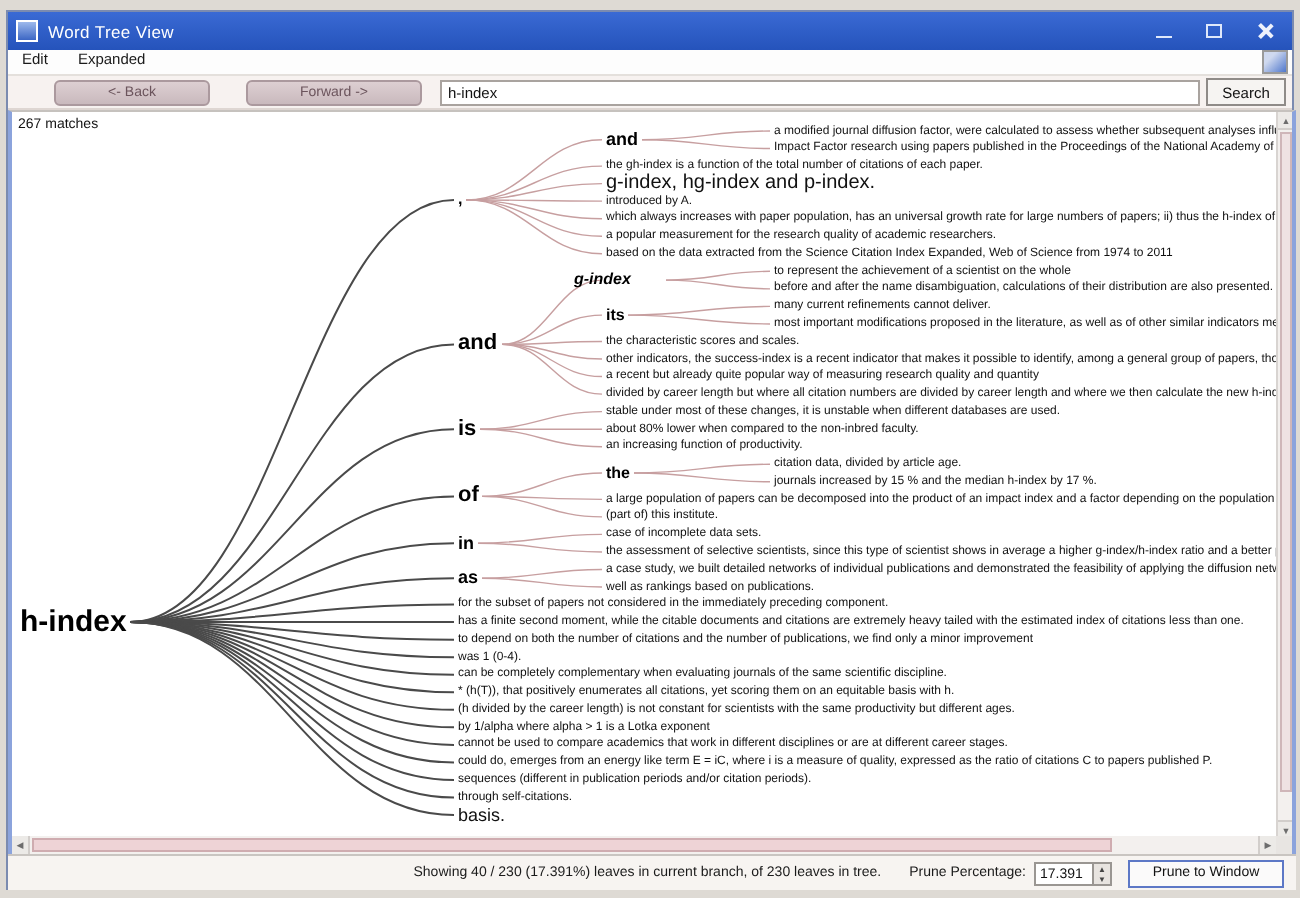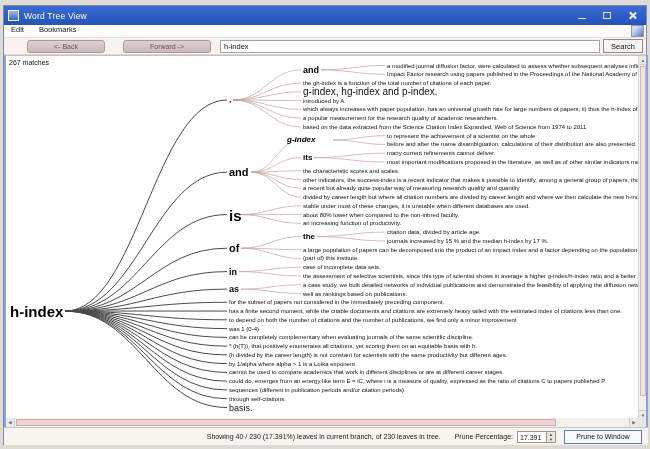--- a/index.html
+++ b/index.html
@@ -81,21 +81,21 @@
           <i class="max-glyph"></i>
         </span>
       <span class="wbtn">
           <i class="close-glyph"></i>
         </span>
     </span>
   </div>
 
   <div class="menubar">
     <span class="menu-item">Edit</span>
-    <span class="menu-item">Bookmarks</span>
+    <span class="menu-item">Expanded</span>
     <span class="menu-corner-icon"></span>
   </div>
 
   <div class="toolbar">
     <button class="nav-btn">&lt;- Back</button>
     <button class="nav-btn fwd">Forward -&gt;</button>
     <input class="search-input" value="h-index" style="">
     <button class="search-btn">Search</button>
   </div>
 
@@ -169,21 +169,21 @@
         <span class="tw-word" style="left: 281px; top: 84.045px; font-size: 8px; font-style: italic;">g-index</span>
         <span class="tw-leaf" style="left: 381px; top: 79.66px; font-size: 6px;">to represent the achievement of a scientist on the whole</span>
         <span class="tw-leaf" style="left: 381px; top: 88.43px; font-size: 6px;">before and after the name disambiguation, calculations of their distribution are also presented.</span>
         <span class="tw-word" style="left: 297px; top: 101.585px; font-size: 8px;">its</span>
         <span class="tw-leaf" style="left: 381px; top: 97.2px; font-size: 6px;">many current refinements cannot deliver.</span>
         <span class="tw-leaf" style="left: 381px; top: 105.97px; font-size: 6px;">most important modifications proposed in the literature, as well as of other similar indicators measuring research output and impact.</span>
         <span class="tw-leaf" style="left: 297px; top: 114.74px; font-size: 6px;">the characteristic scores and scales.</span>
         <span class="tw-leaf" style="left: 297px; top: 123.51px; font-size: 6px;">other indicators, the success-index is a recent indicator that makes it possible to identify, among a general group of papers, those of greater citation impact.</span>
         <span class="tw-leaf" style="left: 297px; top: 132.28px; font-size: 6px;">a recent but already quite popular way of measuring research quality and quantity</span>
         <span class="tw-leaf" style="left: 297px; top: 141.05px; font-size: 6px;">divided by career length but where all citation numbers are divided by career length and where we then calculate the new h-index.</span>
-        <span class="tw-word" style="left: 223px; top: 158.59px; font-size: 15px;">is</span>
+        <span class="tw-word" style="left: 223px; top: 158.59px; font-size: 11px;">is</span>
         <span class="tw-leaf" style="left: 297px; top: 149.82px; font-size: 6px;">stable under most of these changes, it is unstable when different databases are used.</span>
         <span class="tw-leaf" style="left: 297px; top: 158.59px; font-size: 6px;">about 80% lower when compared to the non-inbred faculty.</span>
         <span class="tw-leaf" style="left: 297px; top: 167.36px; font-size: 6px;">an increasing function of productivity.</span>
         <span class="tw-word" style="left: 223px; top: 192.208px; font-size: 11px;">of</span>
         <span class="tw-word" style="left: 297px; top: 180.515px; font-size: 8px;">the</span>
         <span class="tw-leaf" style="left: 381px; top: 176.13px; font-size: 6px;">citation data, divided by article age.</span>
         <span class="tw-leaf" style="left: 381px; top: 184.9px; font-size: 6px;">journals increased by 15 % and the median h-index by 17 %.</span>
         <span class="tw-leaf" style="left: 297px; top: 193.67px; font-size: 6px;">a large population of papers can be decomposed into the product of an impact index and a factor depending on the population size, iv) as a complement to the h-index, this new impact i</span>
         <span class="tw-leaf" style="left: 297px; top: 202.44px; font-size: 6px;">(part of) this institute.</span>
         <span class="tw-word" style="left: 223px; top: 215.595px; font-size: 9px;">in</span>

